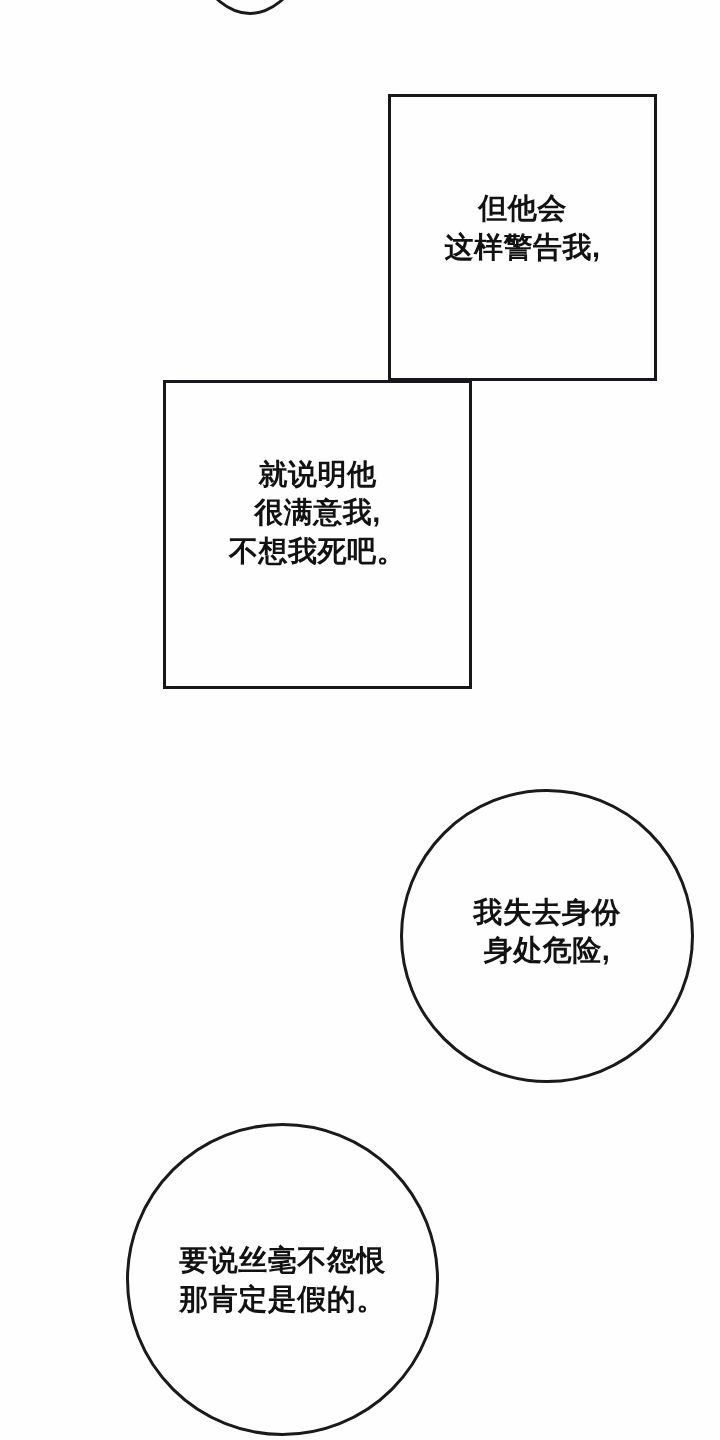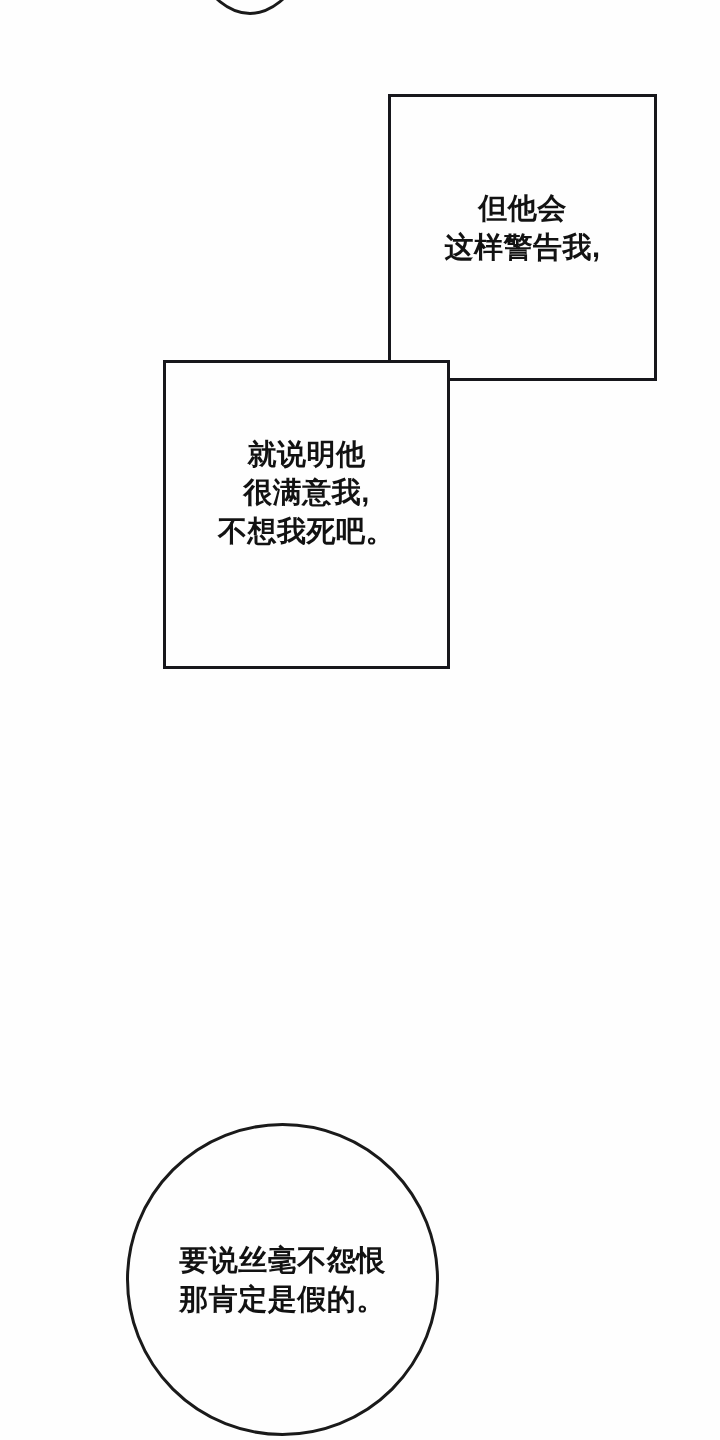--- a/index.html
+++ b/index.html
@@ -71,25 +71,29 @@
 
 <div id="page">
 
   <div class="bubble-partial" style="left:170px; top:-300px; width:160px; height:315px;"></div>
 
   <div class="narration-box" style="left:388px; top:94px; width:269px; height:287px;">
     <div class="bubble-text t-box1">但他会
 这样警告我,</div>
   </div>
 
-  <div class="narration-box" style="left:163px; top:360px; width:287px; height:309px;">
+  <div class="narration-box" style="left:163px; top:380px; width:309px; height:309px;">
     <div class="bubble-text t-box2">就说明他
 很满意我,
 不想我死吧。</div>
   </div>
 
+  <div class="bubble-circle" style="left:400px; top:789px; width:294px; height:294px;">
+    <div class="bubble-text t-circle1">我失去身份
+身处危险,</div>
+  </div>
 
   <div class="bubble-circle" style="left:126px; top:1123px; width:313px; height:313px;">
     <div class="bubble-text t-circle2">要说丝毫不怨恨
 那肯定是假的。</div>
   </div>
 
 </div>
 
 </body></html>

